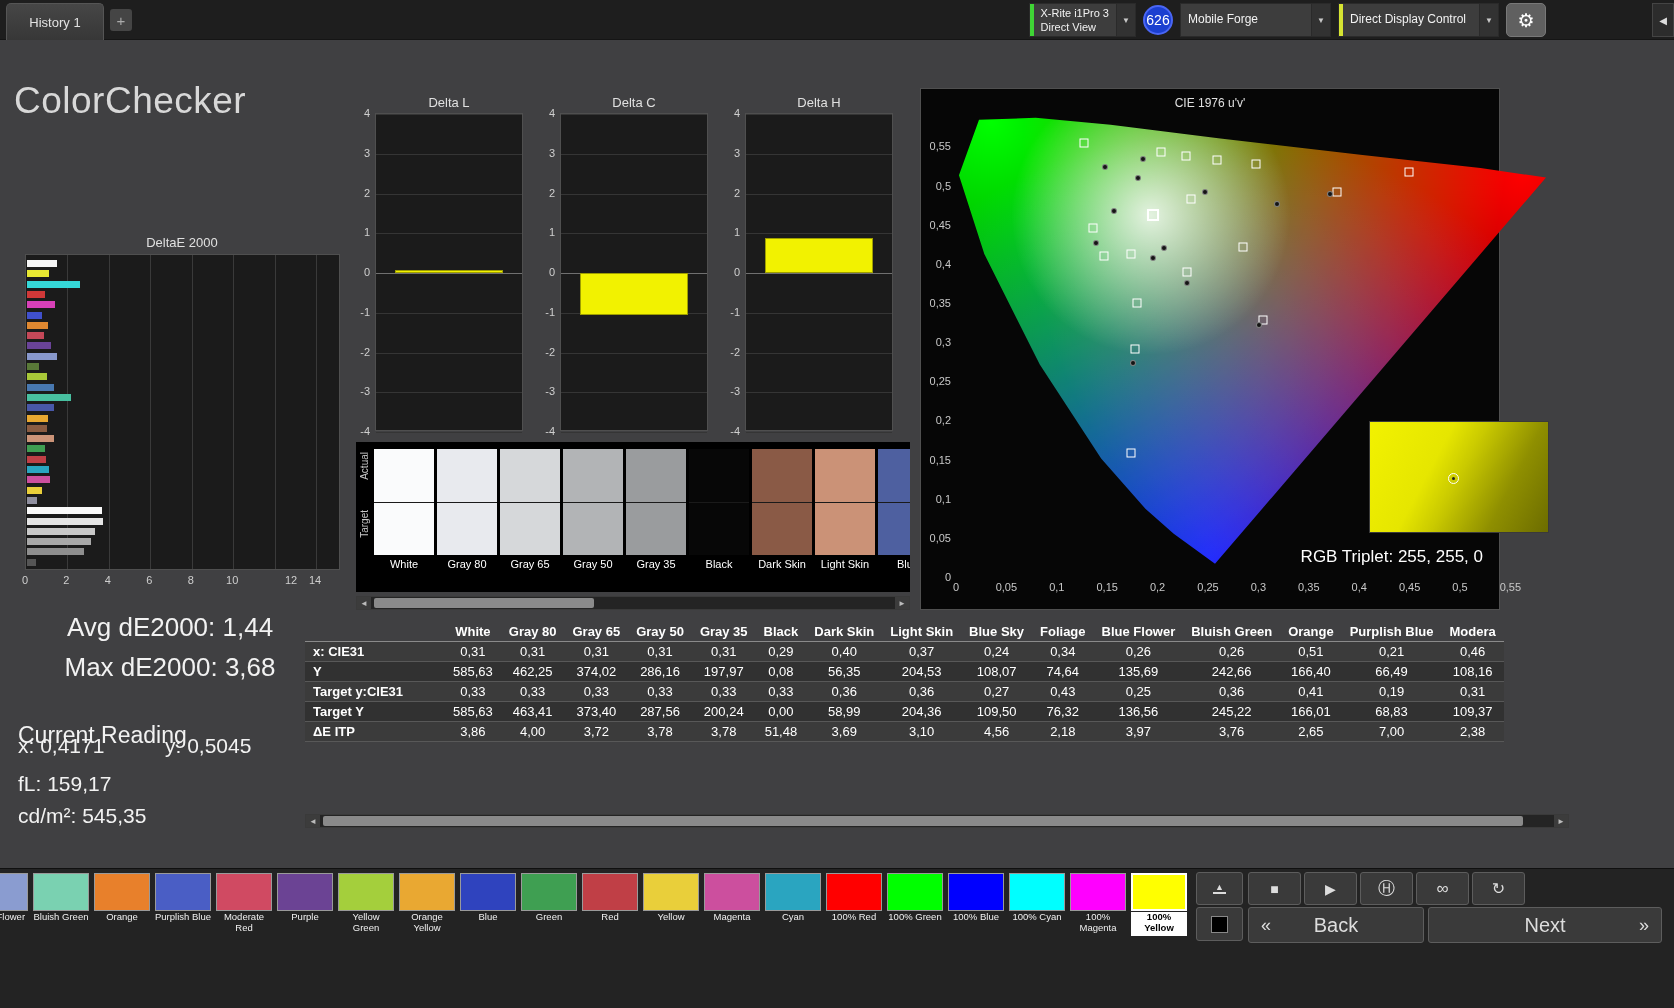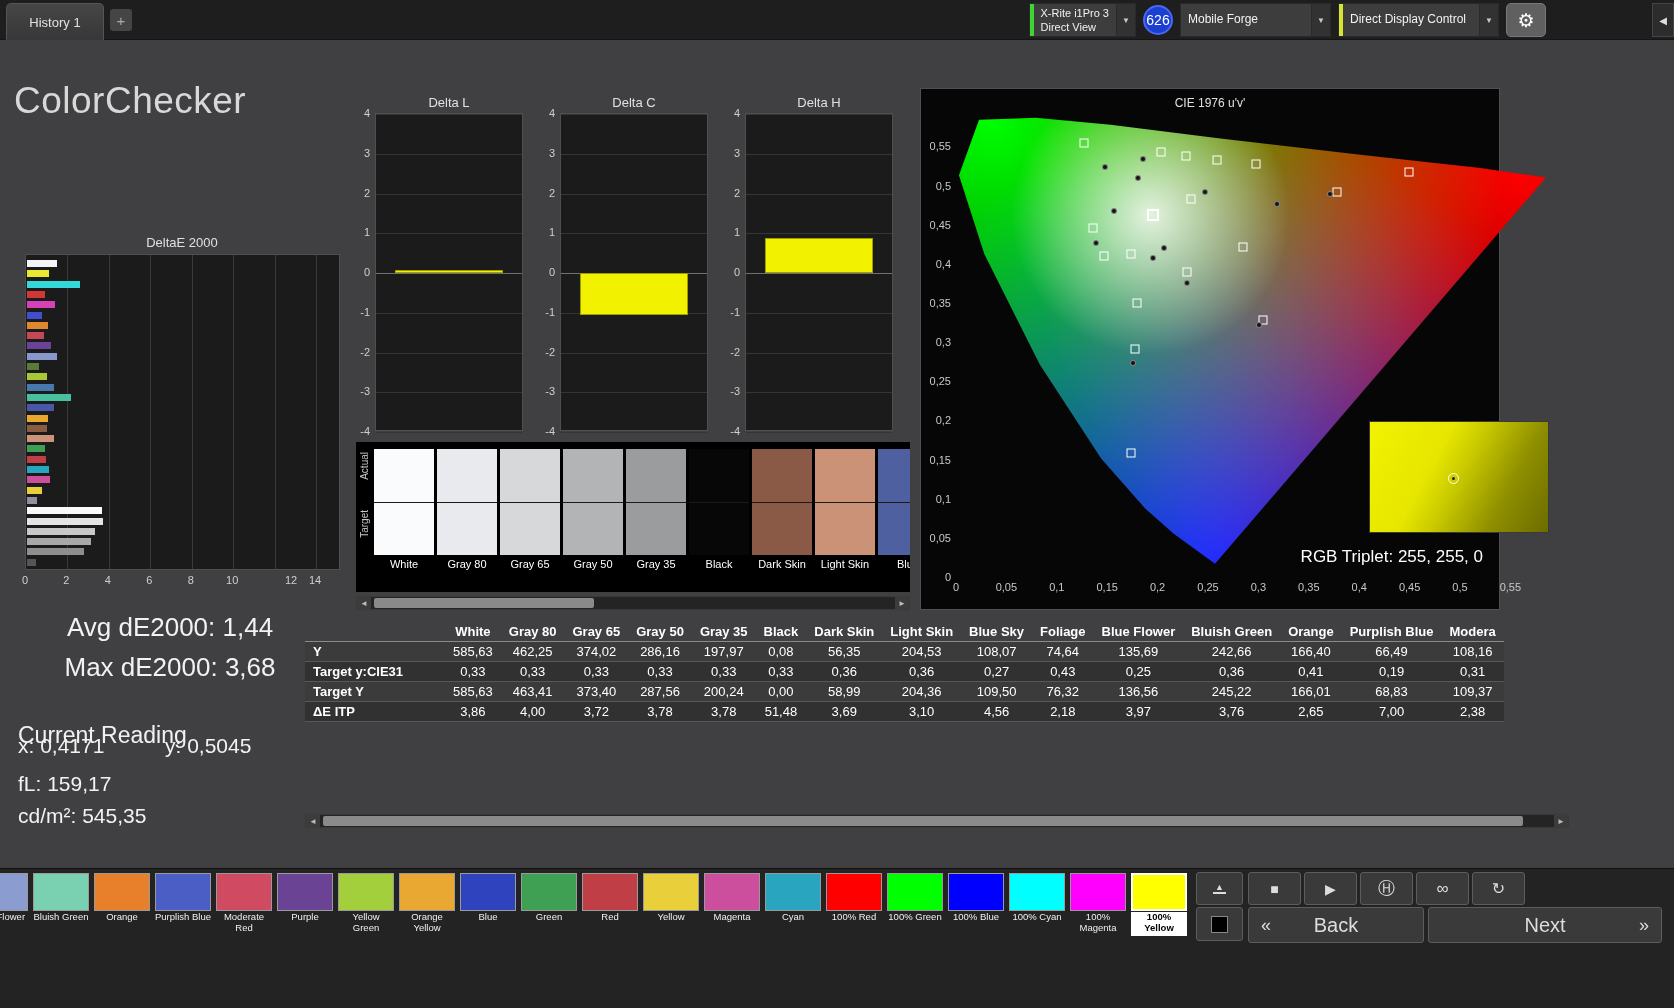--- a/index.html
+++ b/index.html
@@ -424,20 +424,38 @@
           <th>Blue Sky</th>
           <th>Foliage</th>
           <th>Blue Flower</th>
           <th>Bluish Green</th>
           <th>Orange</th>
           <th>Purplish Blue</th>
           <th>Modera</th>
         </tr>
       </thead>
       <tbody>
+        <tr>
+          <td class="rowlabel">x: CIE31</td>
+          <td>0,31</td>
+          <td>0,31</td>
+          <td>0,31</td>
+          <td>0,31</td>
+          <td>0,31</td>
+          <td>0,29</td>
+          <td>0,40</td>
+          <td>0,37</td>
+          <td>0,24</td>
+          <td>0,34</td>
+          <td>0,26</td>
+          <td>0,26</td>
+          <td>0,51</td>
+          <td>0,21</td>
+          <td>0,46</td>
+        </tr>
         <tr>
           <td class="rowlabel">Y</td>
           <td>585,63</td>
           <td>462,25</td>
           <td>374,02</td>
           <td>286,16</td>
           <td>197,97</td>
           <td>0,08</td>
           <td>56,35</td>
           <td>204,53</td>

